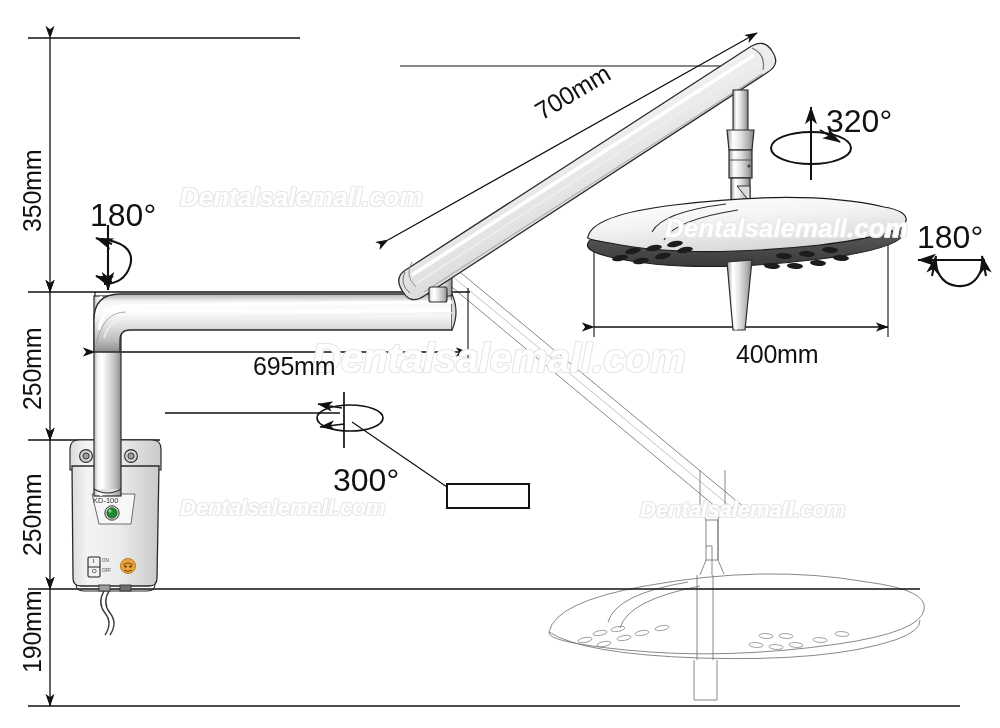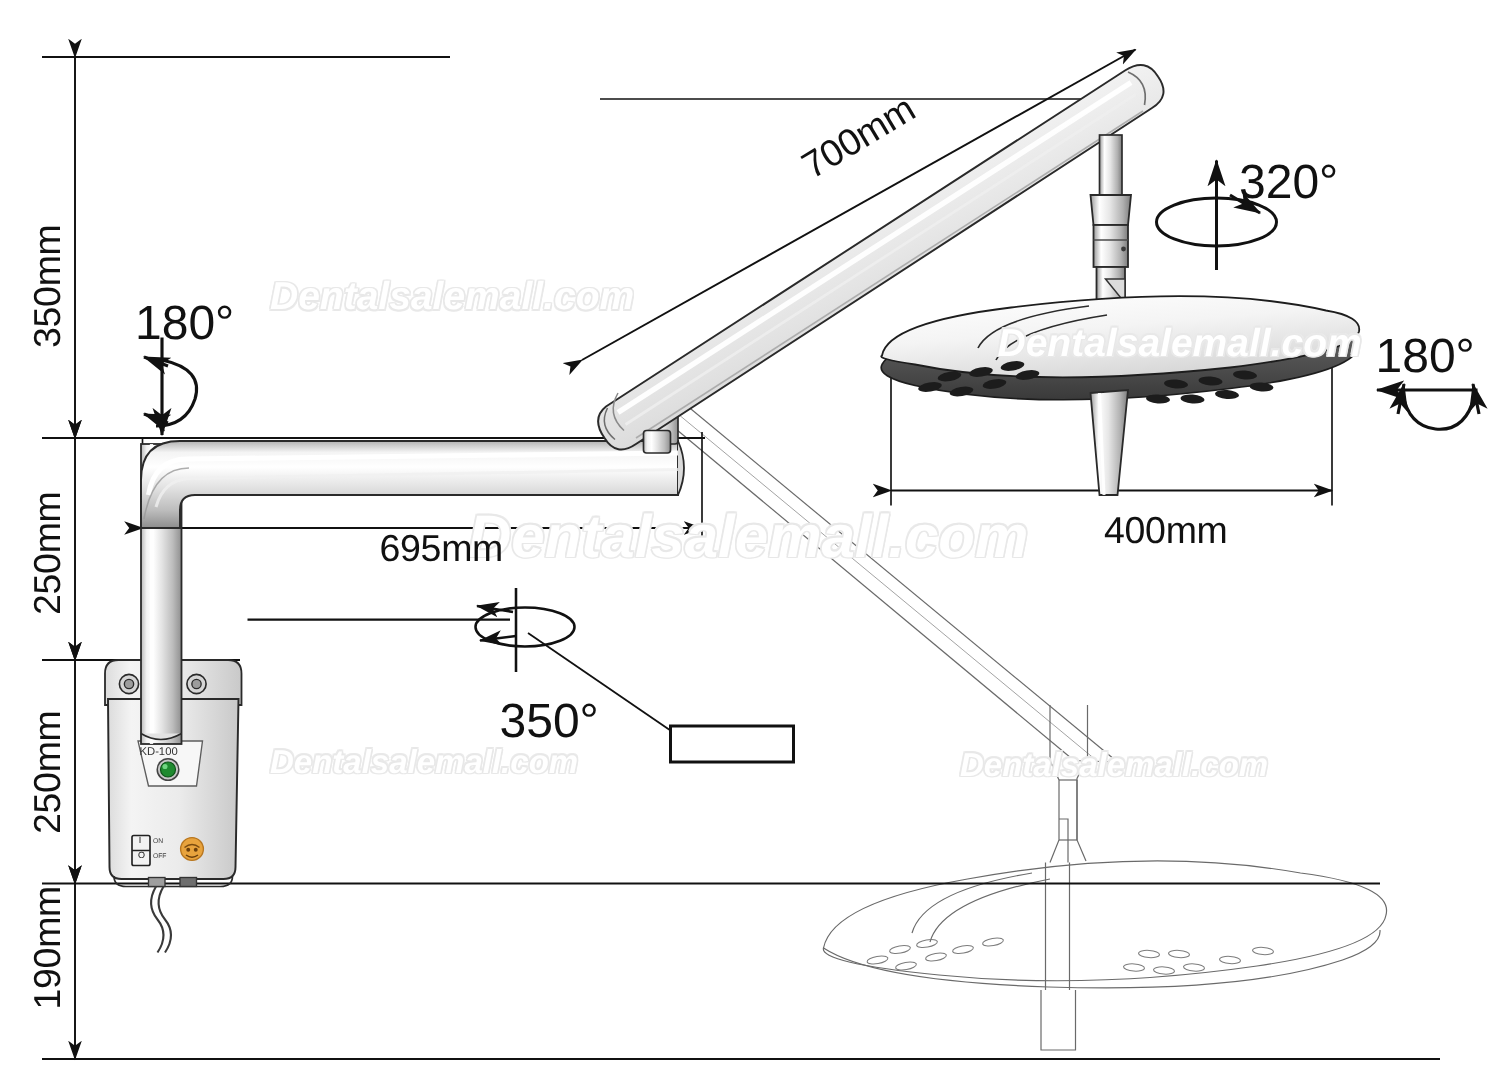--- a/index.html
+++ b/index.html
@@ -374,21 +374,21 @@
   <div class="dimlabel dim-v" style="left:18px; top:232px;">350mm</div>
   <div class="dimlabel dim-v" style="left:18px; top:410px;">250mm</div>
   <div class="dimlabel dim-v" style="left:18px; top:556px;">250mm</div>
   <div class="dimlabel dim-v" style="left:18px; top:673px;">190mm</div>
 
   <div class="dimlabel dim-h" style="left:253px; top:352px;">695mm</div>
   <div class="dimlabel dim-h" style="left:530px; top:101px; transform:rotate(-31deg); transform-origin:0 0;">700mm</div>
   <div class="dimlabel dim-h" style="left:736px; top:340px;">400mm</div>
 
   <div class="angle" style="left:90px; top:197px;">180°</div>
-  <div class="angle" style="left:333px; top:462px;">350°</div>
+  <div class="angle" style="left:333px; top:462px;">300°</div>
   <div class="angle" style="left:826px; top:103px;">320°</div>
   <div class="angle" style="left:917px; top:219px;">180°</div>
 
   <div class="boxlabel" style="left:446px; top:483px; width:84px; height:26px;"></div>
 
   <div class="kd-text" style="left:93px; top:496px;">KD-100</div>
   <div class="sw-text" style="left:102px; top:558px;">ON</div>
   <div class="sw-text" style="left:102px; top:568px;">OFF</div>
   <div class="sw-text" style="left:92.5px; top:558px; font-size:6px; color:#111;">I</div>
   <div class="sw-text" style="left:92px; top:568px; font-size:6px; color:#111;">O</div>

